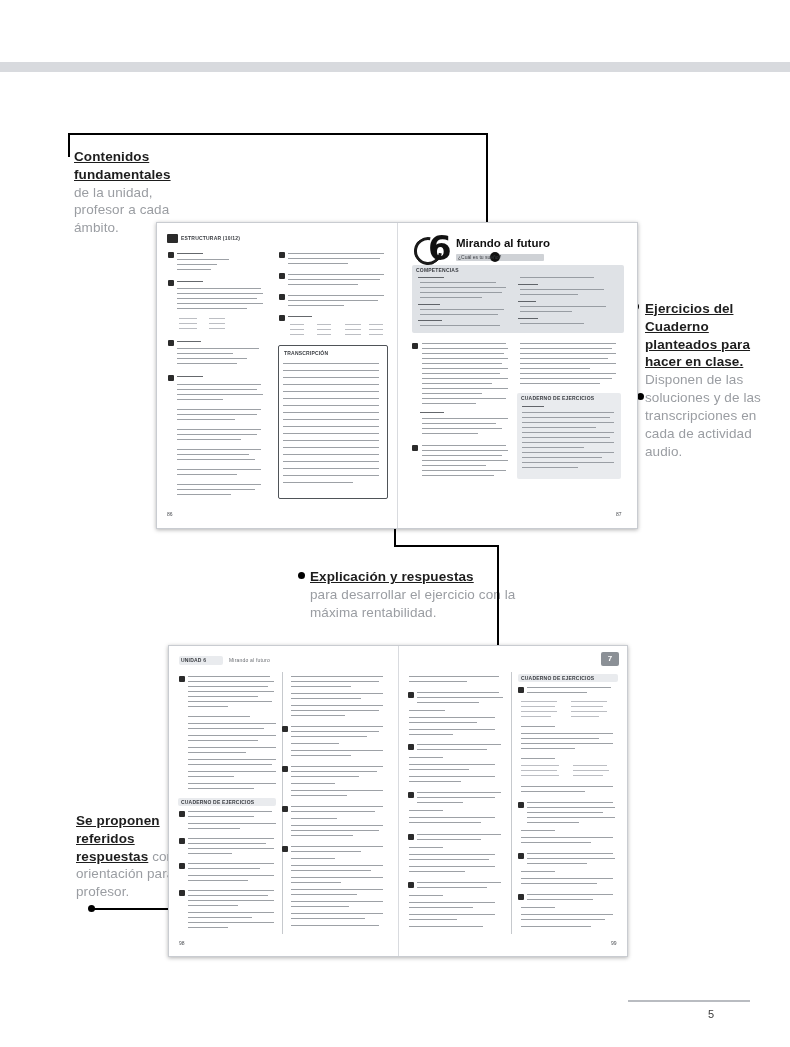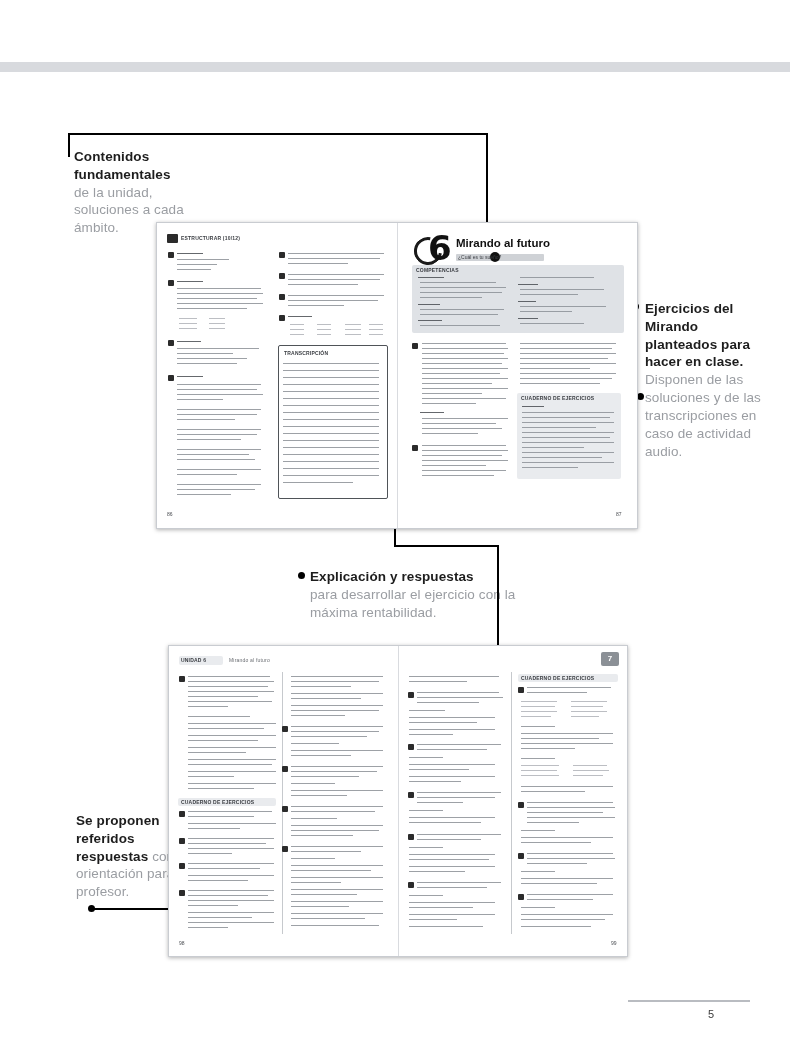--- a/index.html
+++ b/index.html
@@ -46,20 +46,21 @@
   .callout {
     position: absolute;
     font-size: 13.5px;
     line-height: 1.32;
     color: #9a9da2;
     letter-spacing: .1px;
   }
   .callout b {
     color: #1d1d1d;
     font-weight: bold;
+    text-decoration: underline;
   }
 
   .bullet-dot {
     position: absolute;
     width: 7px; height: 7px;
     border-radius: 50%;
     background: #000;
   }
 
   
@@ -192,30 +193,30 @@
 </head>
 <body>
 
 <div class="page-top-band"></div>
 <div class="page-gray-band"></div>
 <div class="page-bottom-rule"></div>
 <div class="folio">5</div>
 
 <div class="callout" style="left:74px; top:148px; width:112px;">
   <b>Contenidos fundamentales</b>
-  <span>de la unidad, soluciones a cada ámbito.</span>
+  <span>de la unidad, profesor a cada ámbito.</span>
 </div>
 
 <div class="line hline" style="left:68px; top:133px; width:420px;"></div>
 <div class="line vline" style="left:68px; top:133px; height:24px;"></div>
 <div class="line vline" style="left:486px; top:133px; height:137px;"></div>
 <div class="bullet-dot" style="left:484px; top:266px;"></div>
 
 <div class="callout" style="left:645px; top:300px; width:120px;">
-  <b>Ejercicios del Mirando planteados para hacer en clase.</b><span> Disponen de las soluciones y de las transcripciones en caso de actividad audio.</span>
+  <b>Ejercicios del Cuaderno planteados para hacer en clase.</b><span> Disponen de las soluciones y de las transcripciones en cada de actividad audio.</span>
 </div>
 <div class="bullet-dot" style="left:632px; top:303px;"></div>
 <div class="line hline" style="left:604px; top:396px; width:36px;"></div>
 <div class="bullet-dot" style="left:637px; top:393px;"></div>
 
 <div class="callout" style="left:310px; top:568px; width:215px;">
   <b>Explicación y respuestas</b><br>
   <span>para desarrollar el ejercicio con la máxima rentabilidad.</span>
 </div>
 <div class="bullet-dot" style="left:298px; top:572px;"></div>

